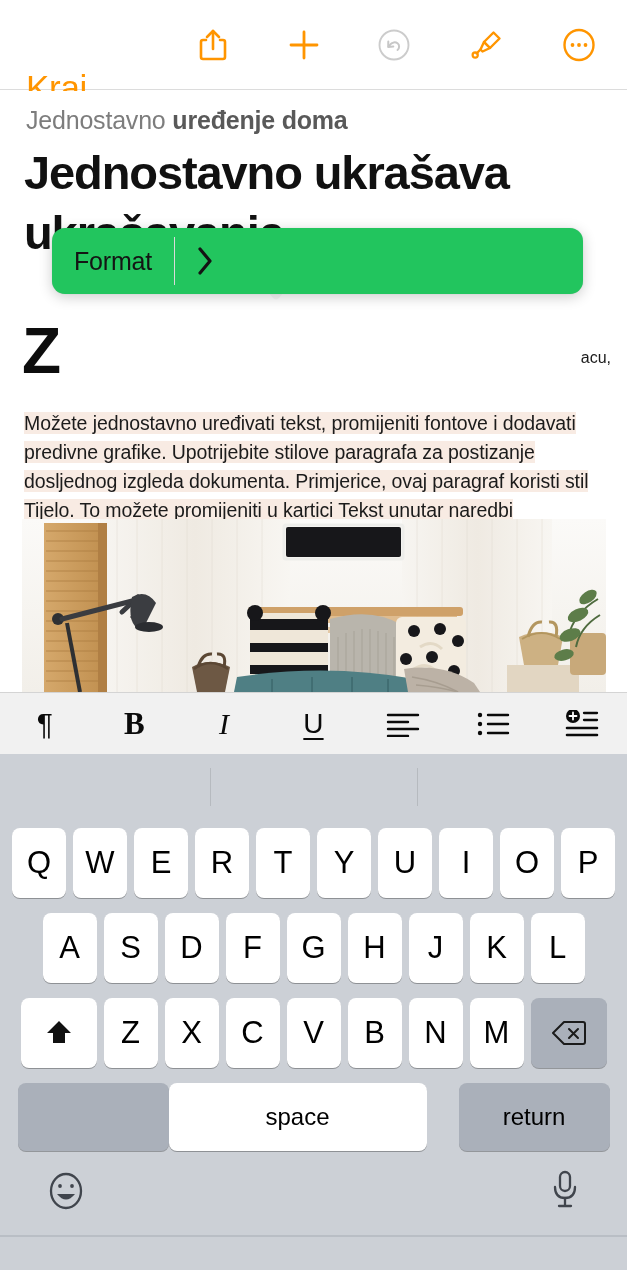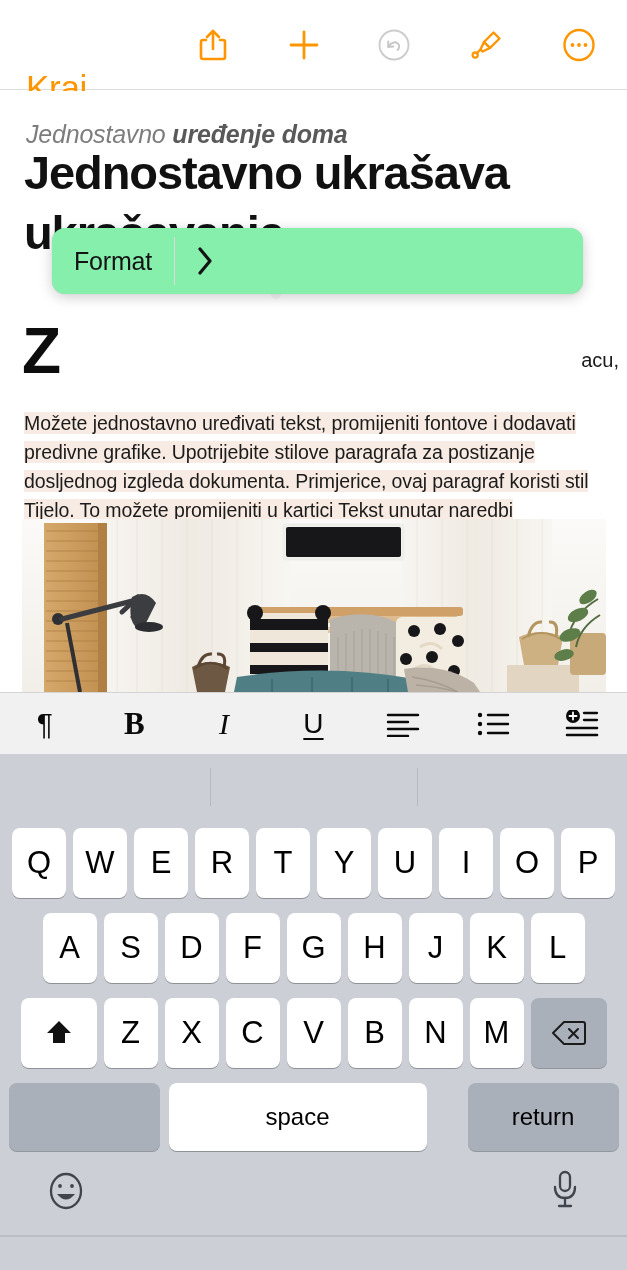--- a/index.html
+++ b/index.html
@@ -34,24 +34,23 @@
   .tb-undo  { left: 371px; }
   .tb-brush { left: 464px; }
   .tb-more  { left: 556px; }
 
   
   .doc {
     position: absolute; top: 91px; left: 0; width: 627px; height: 601px;
     background: #ffffff; overflow: hidden;
   }
   .eyebrow {
-    position: absolute; left: 26px; top: 29px;
+    position: absolute; left: 26px; top: 15px;
     font-size: 25px; color: #7d7d7d; letter-spacing: -0.2px;
     white-space: nowrap;
-    font-style: italic;
   }
   .eyebrow b { color: #595959; font-weight: 700; }
   .headline {
     position: absolute; left: 24px; top: 52px; width: 680px;
     font-size: 47px; font-weight: 700; line-height: 1.28;
     color: #111111; letter-spacing: -1.1px;
   }
   .dropcap-row {
     position: absolute; left: 22px; top: 228px; width: 627px; height: 70px;
     overflow: hidden;
@@ -59,22 +58,22 @@
   .dropcap {
     font-size: 64px; font-weight: 800; color: #0d0d0d; line-height: 1;
     letter-spacing: -2px;
   }
   .faint-line {
     position: absolute; left: 70px; top: 264px;
     font-size: 17px; color: #b9b9b9; white-space: nowrap;
     letter-spacing: 0.2px;
   }
   .tail-text {
-    position: absolute; right: 8px; top: 258px;
-    font-size: 20px; color: #1a1a1a;
+    position: absolute; right: 16px; top: 258px;
+    font-size: 16px; color: #1a1a1a;
   }
   .body-par {
     position: absolute; left: 24px; top: 318px; width: 578px;
     font-size: 19.5px; line-height: 1.48; color: #1b1b1b;
     letter-spacing: -0.1px;
   }
   .body-par span.sel {
     background: #f8ebe3;
     box-decoration-break: clone; -webkit-box-decoration-break: clone;
   }
@@ -82,21 +81,21 @@
   
   .photo {
     position: absolute; left: 22px; top: 428px; width: 584px; height: 173px;
     overflow: hidden; background: #f4f1ec;
   }
   .photo svg { display: block; }
 
   
   .popover {
     position: absolute; left: 52px; top: 228px; width: 531px; height: 66px;
-    background: #86efac; border-radius: 13px;
+    background: #22c55e; border-radius: 13px;
     box-shadow: 0 3px 14px rgba(0,0,0,0.20), 0 0 1px rgba(0,0,0,0.18);
     display: flex; align-items: stretch; z-index: 40;
   }
   .pop-item {
     display: flex; align-items: center; justify-content: center;
     position: relative; font-size: 25px; color: #141414;
     padding: 0 22px; white-space: nowrap; letter-spacing: -0.2px;
   }
   .pop-item + .pop-item::before {
     content: ""; position: absolute; left: 0; top: 9px; bottom: 9px;
@@ -135,21 +134,21 @@
   .predict-div {
     position: absolute; top: 14px; width: 1px; height: 38px; background: #b6babf;
   }
   .predict-div.d1 { left: 210px; }
   .predict-div.d2 { left: 417px; }
 
   .krow { display: flex; justify-content: center; align-items: center; }
   .krow.r1 { margin-top: 8px; gap: 7px; padding: 0 3px; }
   .krow.r2 { margin-top: 15px; gap: 7px; }
   .krow.r3 { margin-top: 15px; gap: 7px; padding: 0 3px; }
-  .krow.r4 { margin-top: 15px; gap: 9px; padding: 0 6px; align-items: center; }
+  .krow.r4 { margin-top: 15px; padding: 0 6px; align-items: center; }
 
   .key {
     width: 54px; height: 70px;
     background: #ffffff; border-radius: 8px;
     box-shadow: 0 1px 0 rgba(0,0,0,0.30);
     display: flex; align-items: center; justify-content: center;
     font-size: 31px; color: #000000; font-weight: 400;
   }
   .key.dark {
     background: #aab0ba; box-shadow: 0 1px 0 rgba(0,0,0,0.28);

